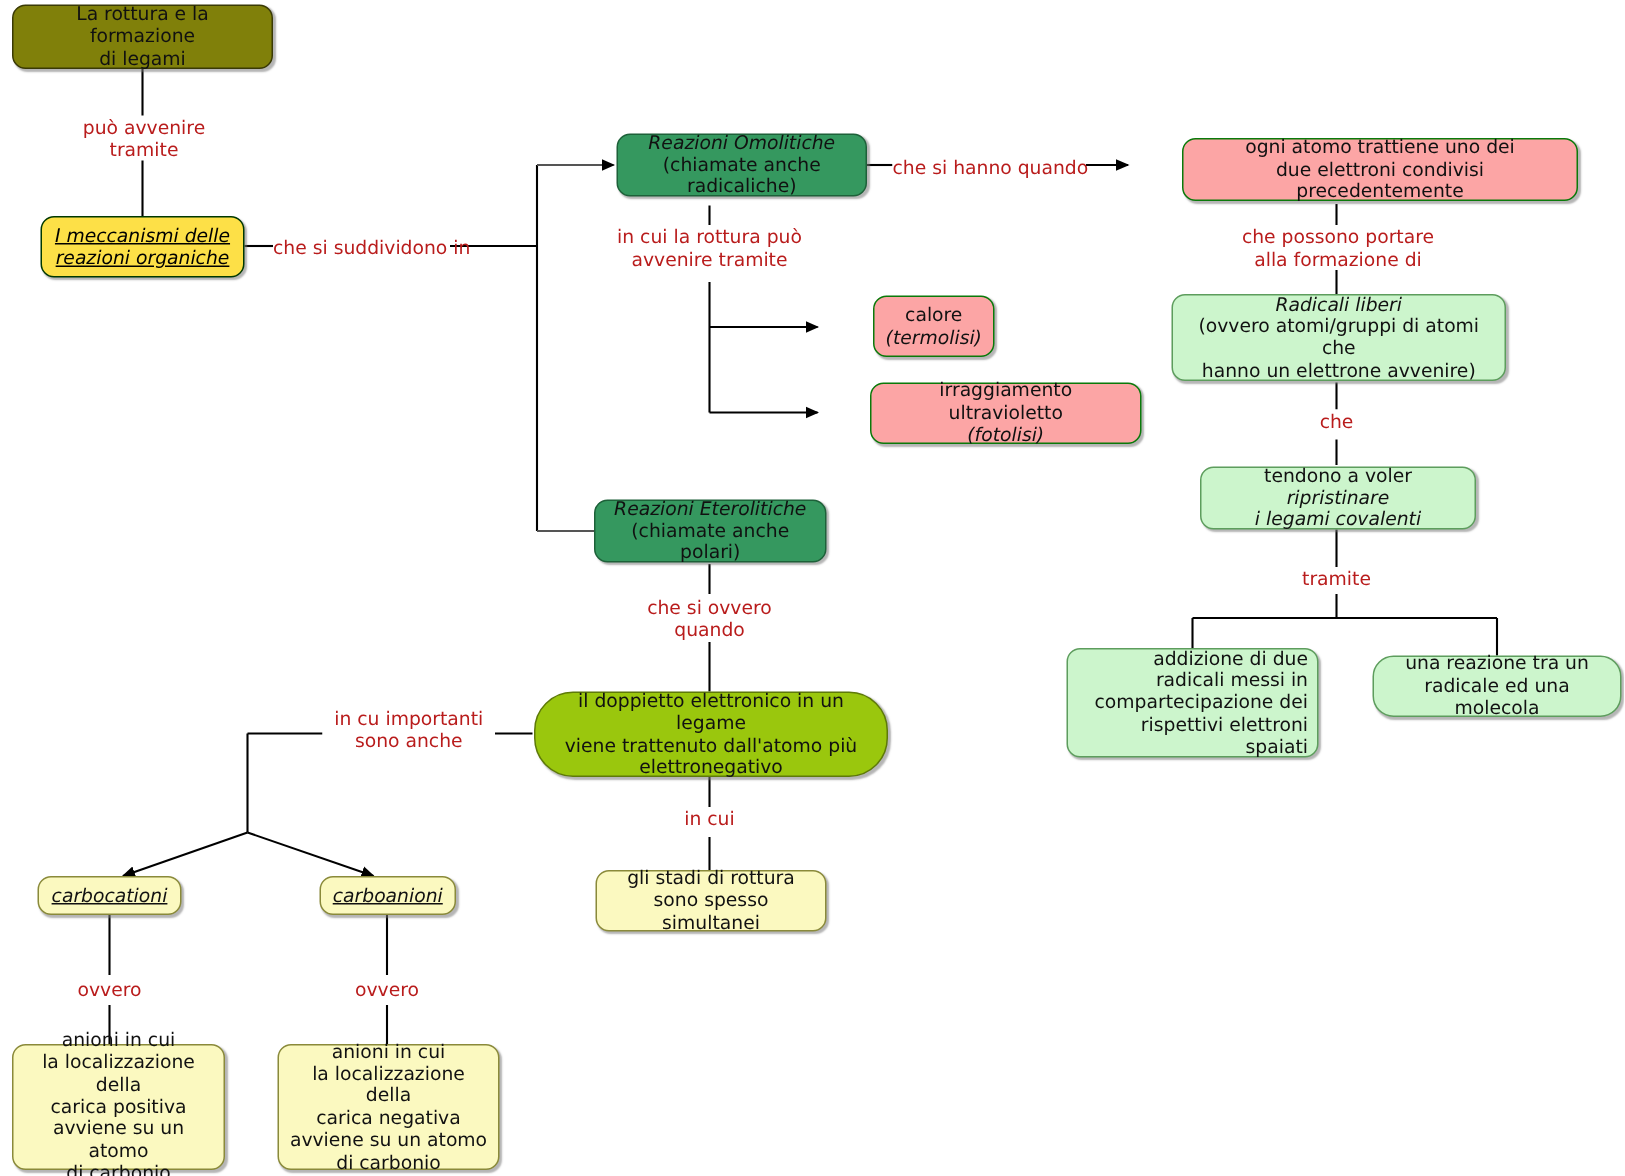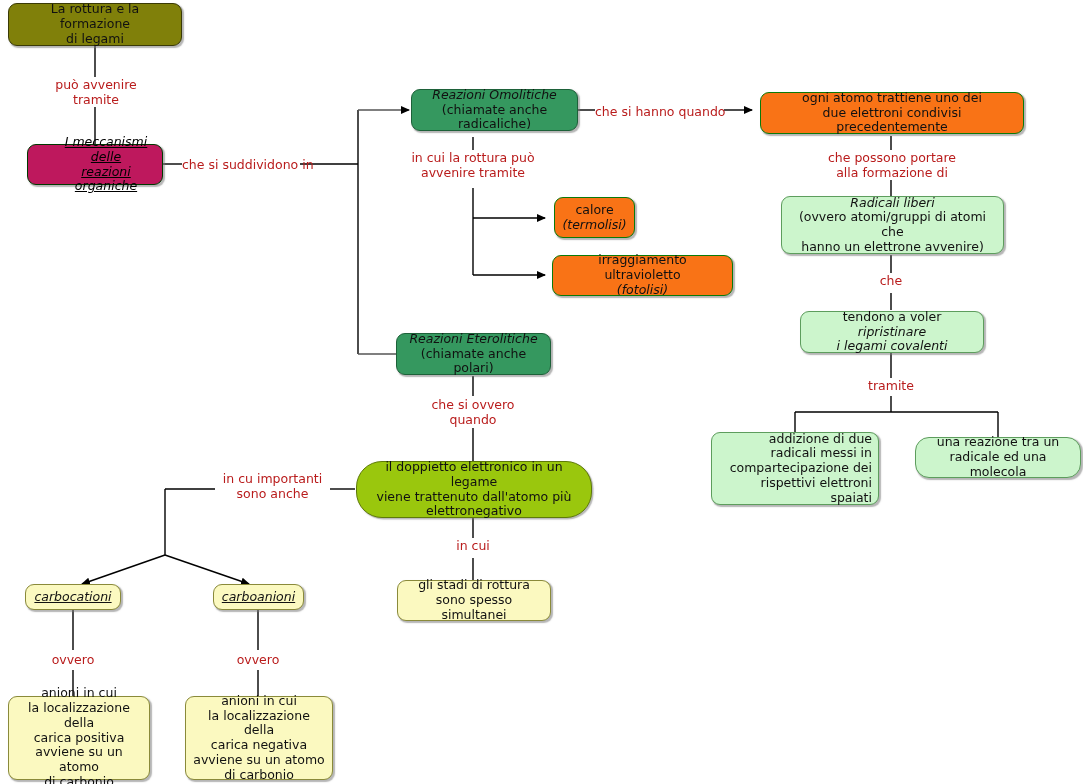--- a/index.html
+++ b/index.html
@@ -36,23 +36,23 @@
     color: #111111;
     padding: 3px 6px;
     box-shadow: 1.5px 1.5px 1.2px rgba(120,120,120,0.55);
   }
   .node .txt { display: block; width: 100%; }
   .it { font-style: italic; }
   .ul { text-decoration: underline; }
 
   
   .c-olive      { background: #80800a; border-color: #3a3a05; }
-  .c-darkgreen  { background: #be185d; border-color: #003800; padding-left: 28px; }
+  .c-darkgreen  { background: #fde047; border-color: #003800; }
   .c-seagreen   { background: #35985f; border-color: #1d6139; }
-  .c-brightgreen{ background: #f97316; border-color: #0a7a0a; }
+  .c-brightgreen{ background: #fca5a5; border-color: #0a7a0a; margin-left: 28px; }
   .c-yellowgreen{ background: #9ac70d; border-color: #5e7a08; }
   .c-lightgreen { background: #ccf5cc; border-color: #5d9d5d; }
   .c-lightyellow{ background: #fbf9c0; border-color: #8a8a3a; }
 
   .label {
     position: absolute;
     font-family: "DejaVu Sans", sans-serif;
     font-size: 12.5px;
     color: #b91c1c;
     line-height: 1.2;

